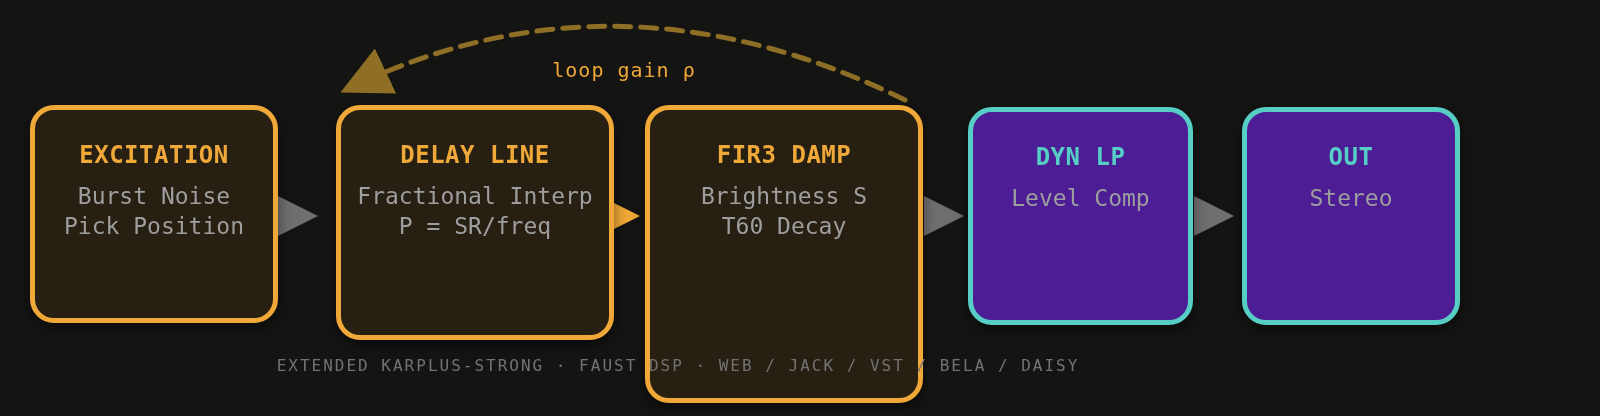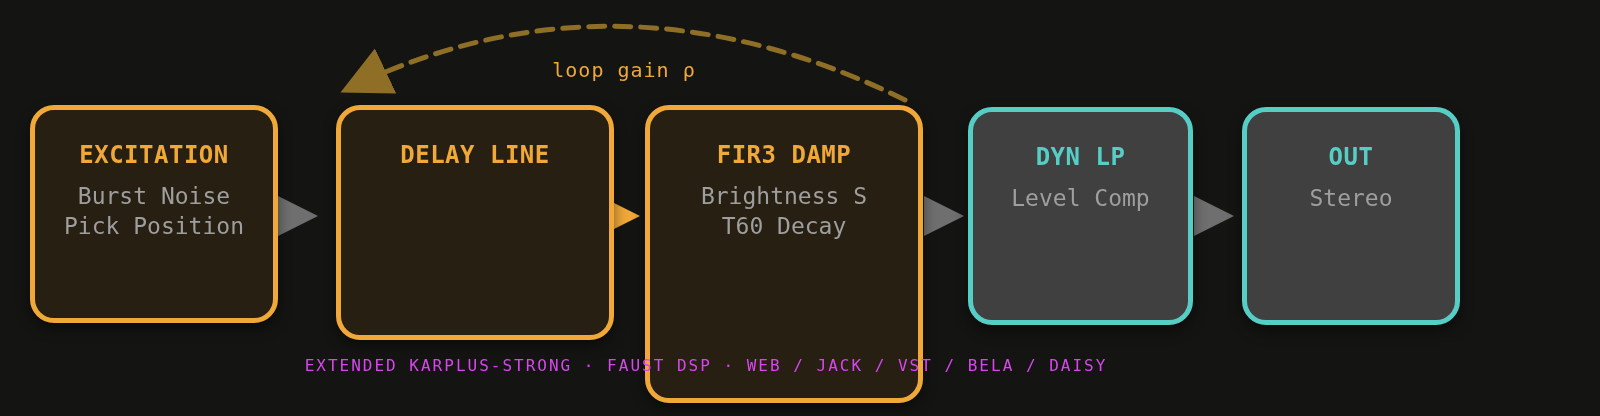--- a/index.html
+++ b/index.html
@@ -17,21 +17,21 @@
     width: 1600px; height: 416px;
   }
   .node {
     position: absolute;
     box-sizing: border-box;
     border-radius: 24px;
     text-align: center;
     box-shadow: 0 6px 14px rgba(0,0,0,0.45);
   }
   .node.orange { border: 5px solid #f0a838; background: #261f12; }
-  .node.teal   { border: 5px solid #56cec5; background: #404040; }
+  .node.teal   { border: 5px solid #56cec5; background: #4c1d95; }
   .node-title {
     display: block;
     margin-top: 31px;
     font-size: 24px;
     font-weight: bold;
     letter-spacing: 0.5px;
   }
   .node.orange .node-title { color: #f0a838; }
   .node.teal   .node-title { color: #56cec5; }
   .node-body { display: block; margin-top: 12px; }
@@ -58,23 +58,22 @@
     white-space: nowrap;
   }
   #footer-caption {
     position: absolute;
     left: 0;
     width: 1356px;
     top: 356px;
     text-align: center;
     font-size: 16px;
     letter-spacing: 2px;
-    color: #d946ef;
+    color: #737373;
     white-space: nowrap;
-    padding-left: 28px;
   }
 </style>
 </head>
 <body>
 
 <div id="stage">
 
   <svg class="wires" viewBox="0 0 1600 416" xmlns="http://www.w3.org/2000/svg">
     <defs>
       <marker id="head-gray" markerWidth="12" markerHeight="10" refX="8" refY="5" orient="auto">
@@ -104,20 +103,24 @@
   <div class="node orange" id="node-excitation">
     <span class="node-title">EXCITATION</span>
     <span class="node-body">
       <span class="node-line">Burst Noise</span>
       <span class="node-line">Pick Position</span>
     </span>
   </div>
 
   <div class="node orange" id="node-delay-line">
     <span class="node-title">DELAY LINE</span>
+    <span class="node-body">
+      <span class="node-line">Fractional Interp</span>
+      <span class="node-line">P = SR/freq</span>
+    </span>
   </div>
 
   <div class="node orange" id="node-fir3-damp">
     <span class="node-title">FIR3 DAMP</span>
     <span class="node-body">
       <span class="node-line">Brightness S</span>
       <span class="node-line">T60 Decay</span>
     </span>
   </div>
 

